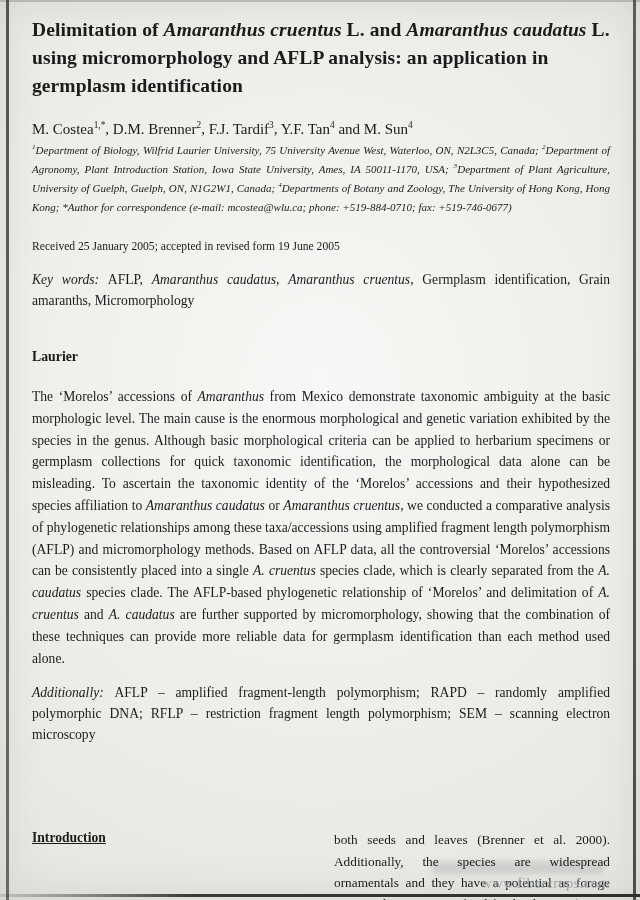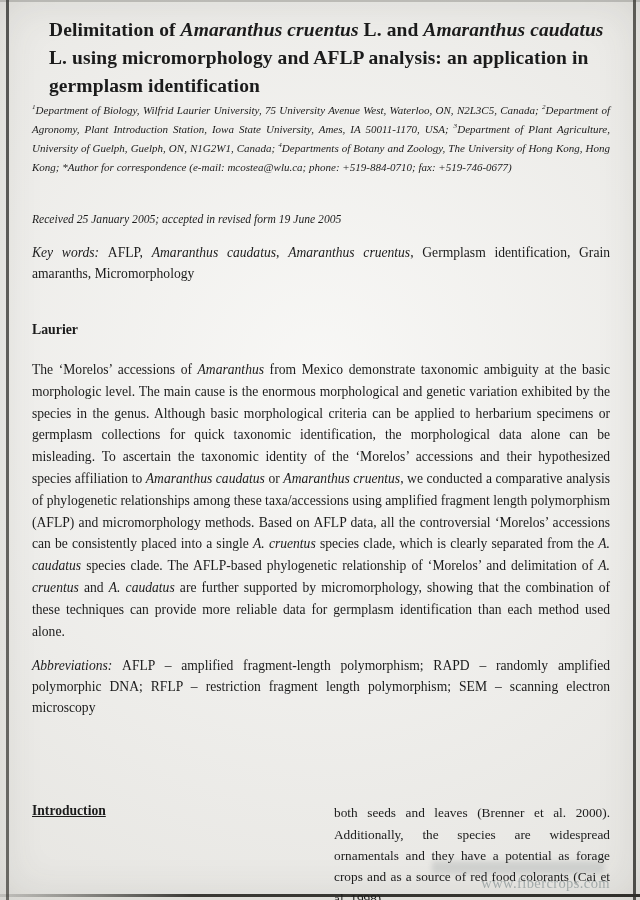--- a/index.html
+++ b/index.html
@@ -22,33 +22,32 @@
   .frame-left  { position:absolute; left:6px;  top:0; width:3px; height:100%; background:linear-gradient(#3c3c3a, #55544f); opacity:.85; }
   .frame-right { position:absolute; right:4px; top:0; width:3px; height:100%; background:linear-gradient(#45443f, #333330); opacity:.85; }
   .frame-bottom{ position:absolute; left:0; bottom:3px; height:3px; width:100%; background:linear-gradient(90deg, rgba(58,57,53,0.15), #3a3935 30%, #2f2e2a); }
   .frame-top   { position:absolute; left:0; top:0; height:2px; width:100%; background:#8a8984; opacity:.45; }
 
   .content { position:relative; z-index:2; padding:16px 30px 0 32px; }
 
   .title {
     font-size:19.5px; font-weight:bold; line-height:28px;
     letter-spacing:.1px;
-    margin-left:17px;
   }
 
   .authors { margin-top:19px; font-size:15px; line-height:21px; }
   .authors sup { font-size:62%; }
 
   .affiliations {
     margin-top:1px; font-size:11px; line-height:19px;
     text-align:justify;
   }
   .affiliations sup { font-size:65%; }
 
-  .received { margin-top:36px; font-size:11.6px; line-height:14px;font-style:italic; }
+  .received { margin-top:23px; font-size:11.6px; line-height:14px; }
 
   .keywords { margin-top:15px; font-size:13.6px; line-height:21px; text-align:justify; }
 
   .abstract-heading { margin-top:37px; font-size:13.8px; font-weight:bold; line-height:18px; }
 
   .abstract-body {
     margin-top:20px; font-size:13.6px; line-height:21.8px;
     text-align:justify;
   }
 
@@ -95,32 +94,33 @@
   <div class="frame-right"></div>
   <div class="frame-bottom"></div>
 
   <div class="watermark-smudge"></div>
   <div class="watermark-url">www.fibercrops.com</div>
 
   <div class="content">
 
     <div class="title">Delimitation of <i>Amaranthus cruentus</i> L. and <i>Amaranthus caudatus</i> L. using micromorphology and AFLP analysis: an application in germplasm identification</div>
 
+    <div class="authors">M. Costea<sup>1,*</sup>, D.M. Brenner<sup>2</sup>, F.J. Tardif<sup>3</sup>, Y.F. Tan<sup>4</sup> and M. Sun<sup>4</sup></div>
 
     <div class="affiliations"><sup><i>1</i></sup><i>Department of Biology, Wilfrid Laurier University, 75 University Avenue West, Waterloo, ON, N2L3C5, Canada; </i><sup><i>2</i></sup><i>Department of Agronomy, Plant Introduction Station, Iowa State University, Ames, IA 50011-1170, USA; </i><sup><i>3</i></sup><i>Department of Plant Agriculture, University of Guelph, Guelph, ON, N1G2W1, Canada; </i><sup><i>4</i></sup><i>Departments of Botany and Zoology, The University of Hong Kong, Hong Kong; *Author for correspondence (e-mail: mcostea@wlu.ca; phone: +519-884-0710; fax: +519-746-0677)</i></div>
 
     <div class="received">Received 25 January 2005; accepted in revised form 19 June 2005</div>
 
     <div class="keywords"><i>Key words: </i>AFLP, <i>Amaranthus caudatus</i>, <i>Amaranthus cruentus</i>, Germplasm identification, Grain amaranths, Micromorphology</div>
 
     <div class="abstract-heading">Laurier</div>
 
     <div class="abstract-body">The ‘Morelos’ accessions of <i>Amaranthus</i> from Mexico demonstrate taxonomic ambiguity at the basic morphologic level. The main cause is the enormous morphological and genetic variation exhibited by the species in the genus. Although basic morphological criteria can be applied to herbarium specimens or germplasm collections for quick taxonomic identification, the morphological data alone can be misleading. To ascertain the taxonomic identity of the ‘Morelos’ accessions and their hypothesized species affiliation to <i>Amaranthus caudatus</i> or <i>Amaranthus cruentus</i>, we conducted a comparative analysis of phylogenetic relationships among these taxa/accessions using amplified fragment length polymorphism (AFLP) and micromorphology methods. Based on AFLP data, all the controversial ‘Morelos’ accessions can be consistently placed into a single <i>A. cruentus</i> species clade, which is clearly separated from the <i>A. caudatus</i> species clade. The AFLP-based phylogenetic relationship of ‘Morelos’ and delimitation of <i>A. cruentus</i> and <i>A. caudatus</i> are further supported by micromorphology, showing that the combination of these techniques can provide more reliable data for germplasm identification than each method used alone.</div>
 
-    <div class="abbreviations"><i>Abbreviations: </i>AFLP – amplified fragment-length polymorphism; RAPD – randomly amplified polymorphic DNA; RFLP – restriction fragment length polymorphism; SEM – scanning electron microscopy</div>
+    <div class="abbreviations"><i>Additionally: </i>AFLP – amplified fragment-length polymorphism; RAPD – randomly amplified polymorphic DNA; RFLP – restriction fragment length polymorphism; SEM – scanning electron microscopy</div>
 
     <div class="columns">
       <div class="col">
         <div class="section-heading">Introduction</div>
 
       </div>
       <div class="col">
         <p>both seeds and leaves (Brenner et al. 2000). Additionally, the species are widespread ornamentals and they have a potential as forage crops and as a source of red food colorants (Cai et al. 1998).</p>
 
       </div>

